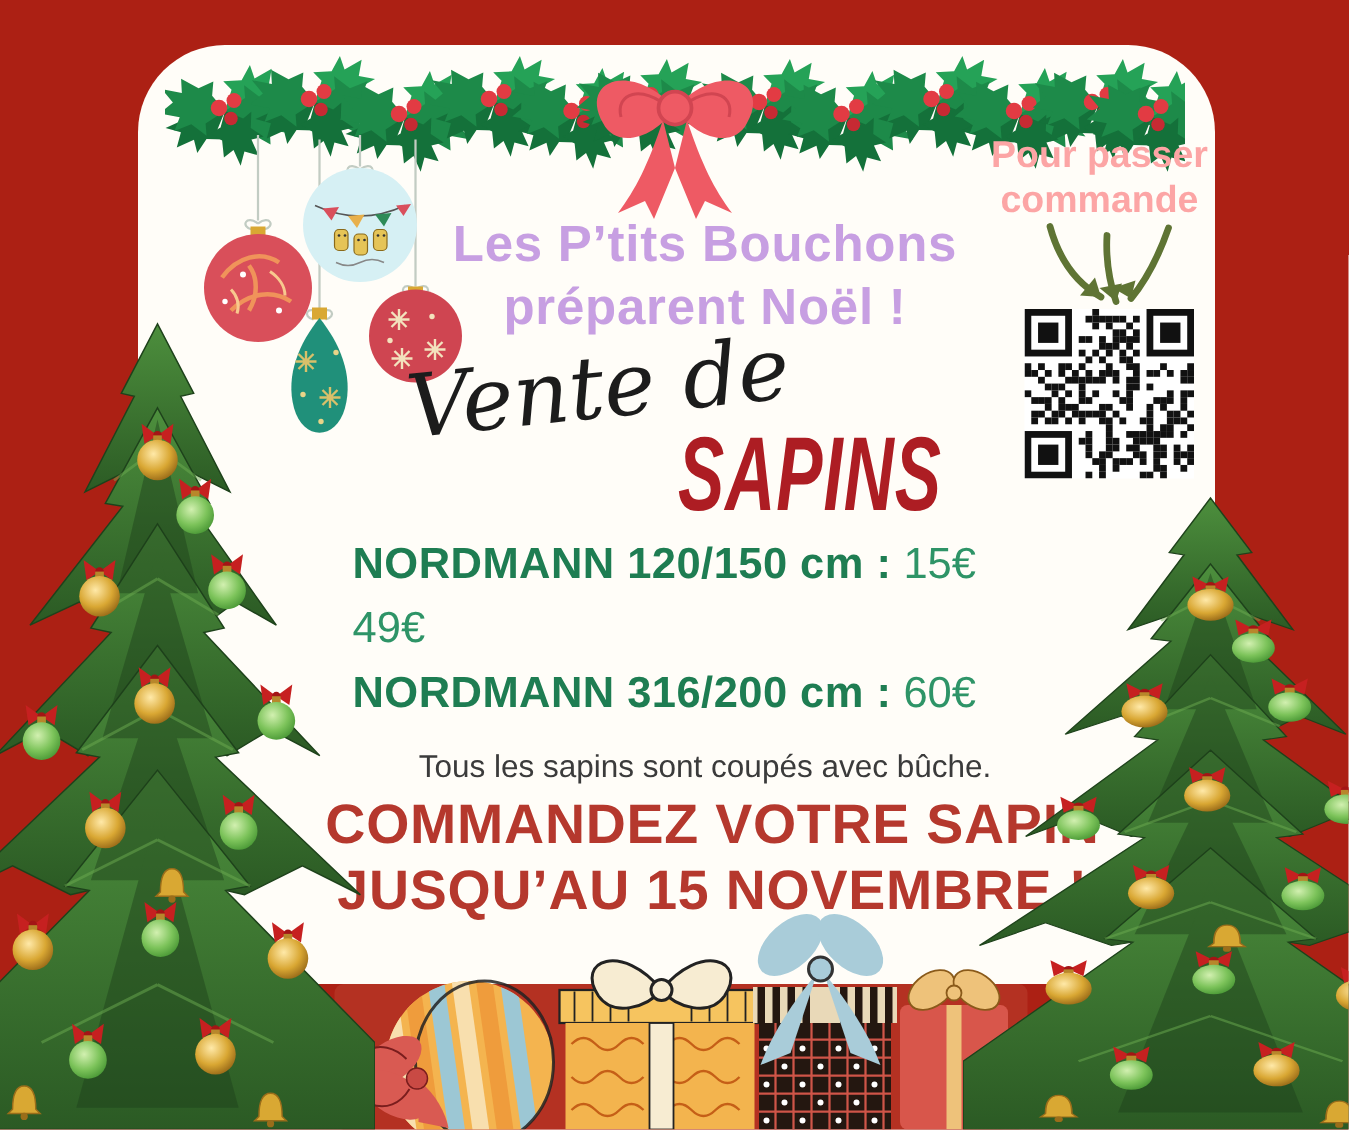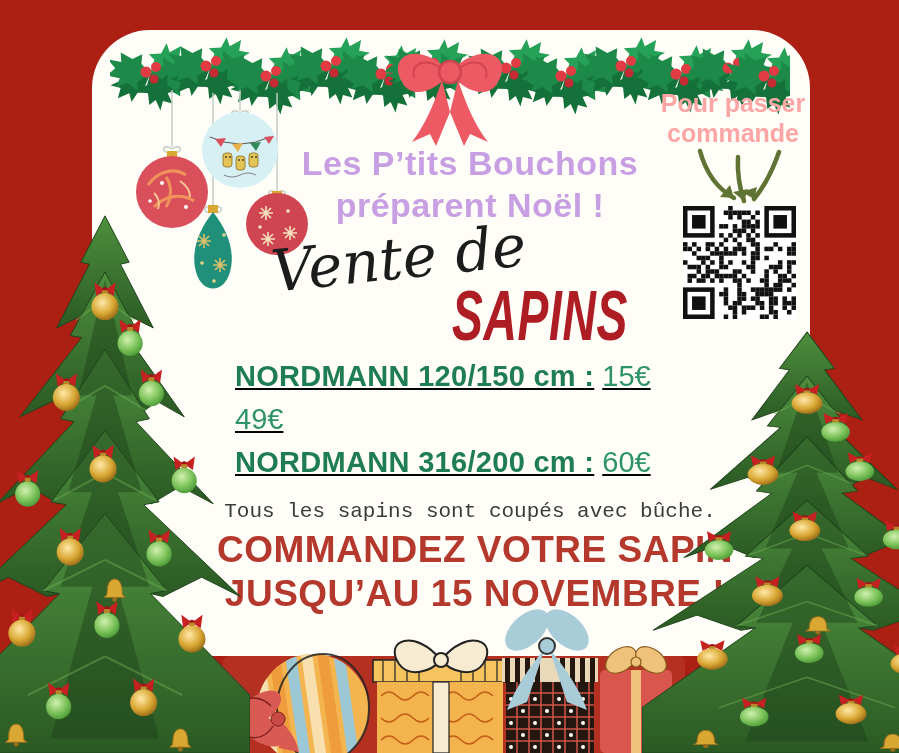--- a/index.html
+++ b/index.html
@@ -10,24 +10,24 @@
   .card{left:92px;top:30px;width:718px;height:626px;background:#fffdf8;border-radius:58px;}
   .title{left:260px;top:142px;width:420px;text-align:center;
          font-size:34px;font-weight:bold;line-height:42px;letter-spacing:.5px;color:#c79fe2;}
   .order-label{left:648px;top:88px;width:170px;text-align:center;
          font-size:25px;font-weight:bold;line-height:30px;color:#fca5a5;}
   .vente{left:268px;top:238px;font-family:"DejaVu Serif",serif;font-style:italic;
          font-size:58px;color:#1c1c1c;transform:rotate(-6deg);transform-origin:left top;}
   .sapins{left:452px;top:276px;font-size:70px;font-weight:800;font-style:italic;
           color:#ad1d23;transform:scaleX(.66);transform-origin:left top;letter-spacing:1px;}
   .prices{left:235px;top:360px;}
-  .price-row{display:flex;align-items:baseline;gap:8px;height:43px;text-decoration:underline;}
+  .price-row{display:flex;align-items:baseline;gap:8px;height:43px;}
   .price-label{font-size:29px;font-weight:bold;color:#1e7d52;letter-spacing:.3px;}
   .price-value{font-size:29px;font-weight:400;color:#2e9467;}
-  .note{left:130px;top:500px;width:680px;text-align:center;font-size:21px;color:#3b3b3b;font-family:Liberation Mono, monospace;}
+  .note{left:130px;top:500px;width:680px;text-align:center;font-size:21px;color:#3b3b3b;}
   .cta{left:125px;top:528px;width:700px;text-align:center;
        font-size:37px;font-weight:bold;color:#b5382d;letter-spacing:.5px;line-height:44px;}
   .qr{left:683px;top:206px;width:113px;height:113px;background:#fff;}
   svg{display:block;}
 </style>
 </head>
 <body>
 
 <div id="poster">
 

